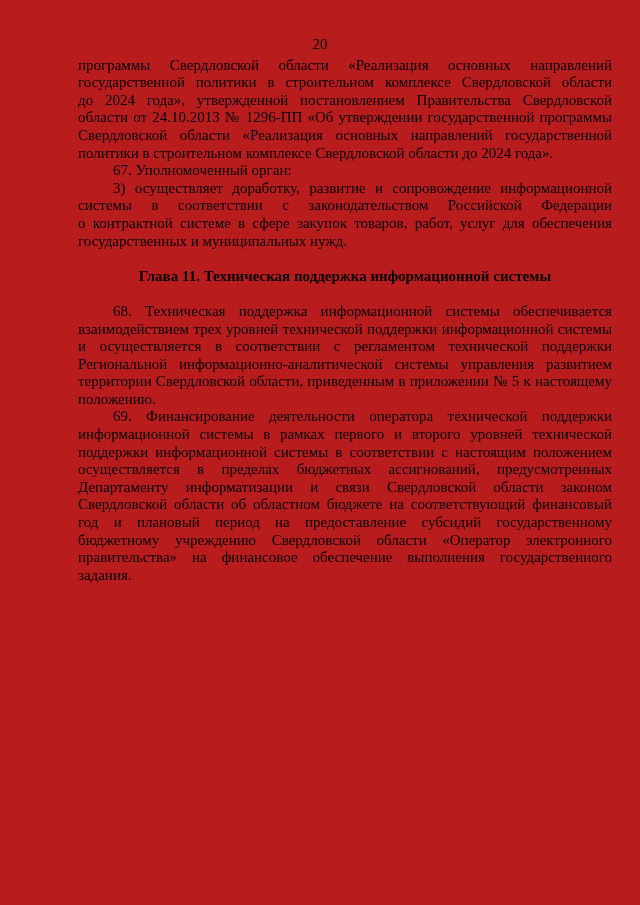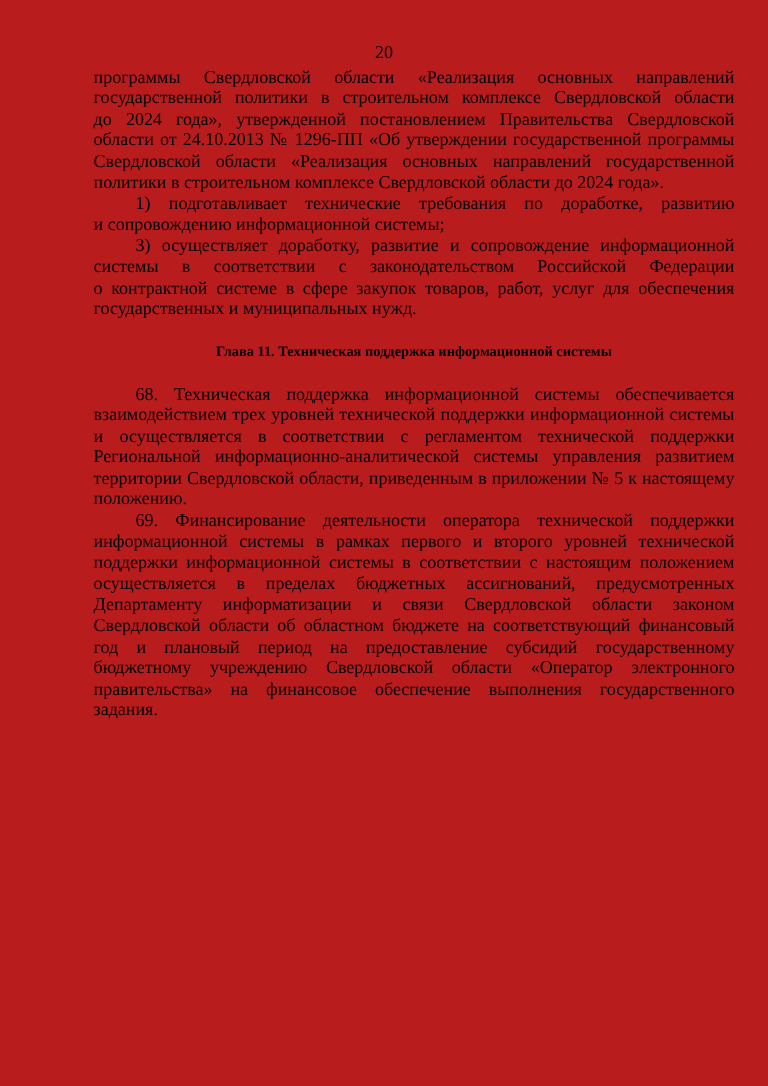--- a/index.html
+++ b/index.html
@@ -35,32 +35,32 @@
     text-justify: inter-word;
     hyphens: none;
     -webkit-hyphens: none;
   }
   p.para.indent {
     text-indent: 35px;
   }
   h2.chapter {
     margin: 17.6px 0 17.6px 0;
     padding: 0;
-    font-size: 12px;
+    font-size: 15px;
     line-height: 17.6px;
     font-weight: bold;
     text-align: center;
   }
 </style>
 </head>
 <body>
 
 <div class="page">
   <div class="page-number">20</div>
   <div class="content">
     <p class="para">программы Свердловской области «Реализация основных направлений государственной политики в строительном комплексе Свердловской области до&nbsp;2024 года», утвержденной постановлением Правительства Свердловской области от 24.10.2013 №&nbsp;1296-ПП «Об утверждении государственной программы Свердловской области «Реализация основных направлений государственной политики в строительном комплексе Свердловской области до&nbsp;2024 года».</p>
-    <p class="para indent">1)&nbsp;подготавливает технические требования по доработке, развитию и&nbsp;сопровождению информационной системы;</p>
+    <p class="para indent">67.&nbsp;Уполномоченный орган:</p>
     <p class="para indent">3)&nbsp;осуществляет доработку, развитие и сопровождение информационной системы в соответствии с законодательством Российской Федерации о&nbsp;контрактной системе в сфере закупок товаров, работ, услуг для обеспечения государственных и муниципальных нужд.</p>
     <h2 class="chapter">Глава 11. Техническая поддержка информационной системы</h2>
     <p class="para indent">68.&nbsp;Техническая поддержка информационной системы обеспечивается взаимодействием трех уровней технической поддержки информационной системы и осуществляется в соответствии с регламентом технической поддержки Региональной информационно-аналитической системы управления развитием территории Свердловской области, приведенным в приложении №&nbsp;5 к&nbsp;настоящему положению.</p>
     <p class="para indent">69.&nbsp;Финансирование деятельности оператора технической поддержки информационной системы в рамках первого и второго уровней технической поддержки информационной системы в соответствии с настоящим положением осуществляется в пределах бюджетных ассигнований, предусмотренных Департаменту информатизации и связи Свердловской области законом Свердловской области об областном бюджете на соответствующий финансовый год и плановый период на предоставление субсидий государственному бюджетному учреждению Свердловской области «Оператор электронного правительства» на финансовое обеспечение выполнения государственного задания.</p>
   </div>
 </div>
 
 </body></html>

